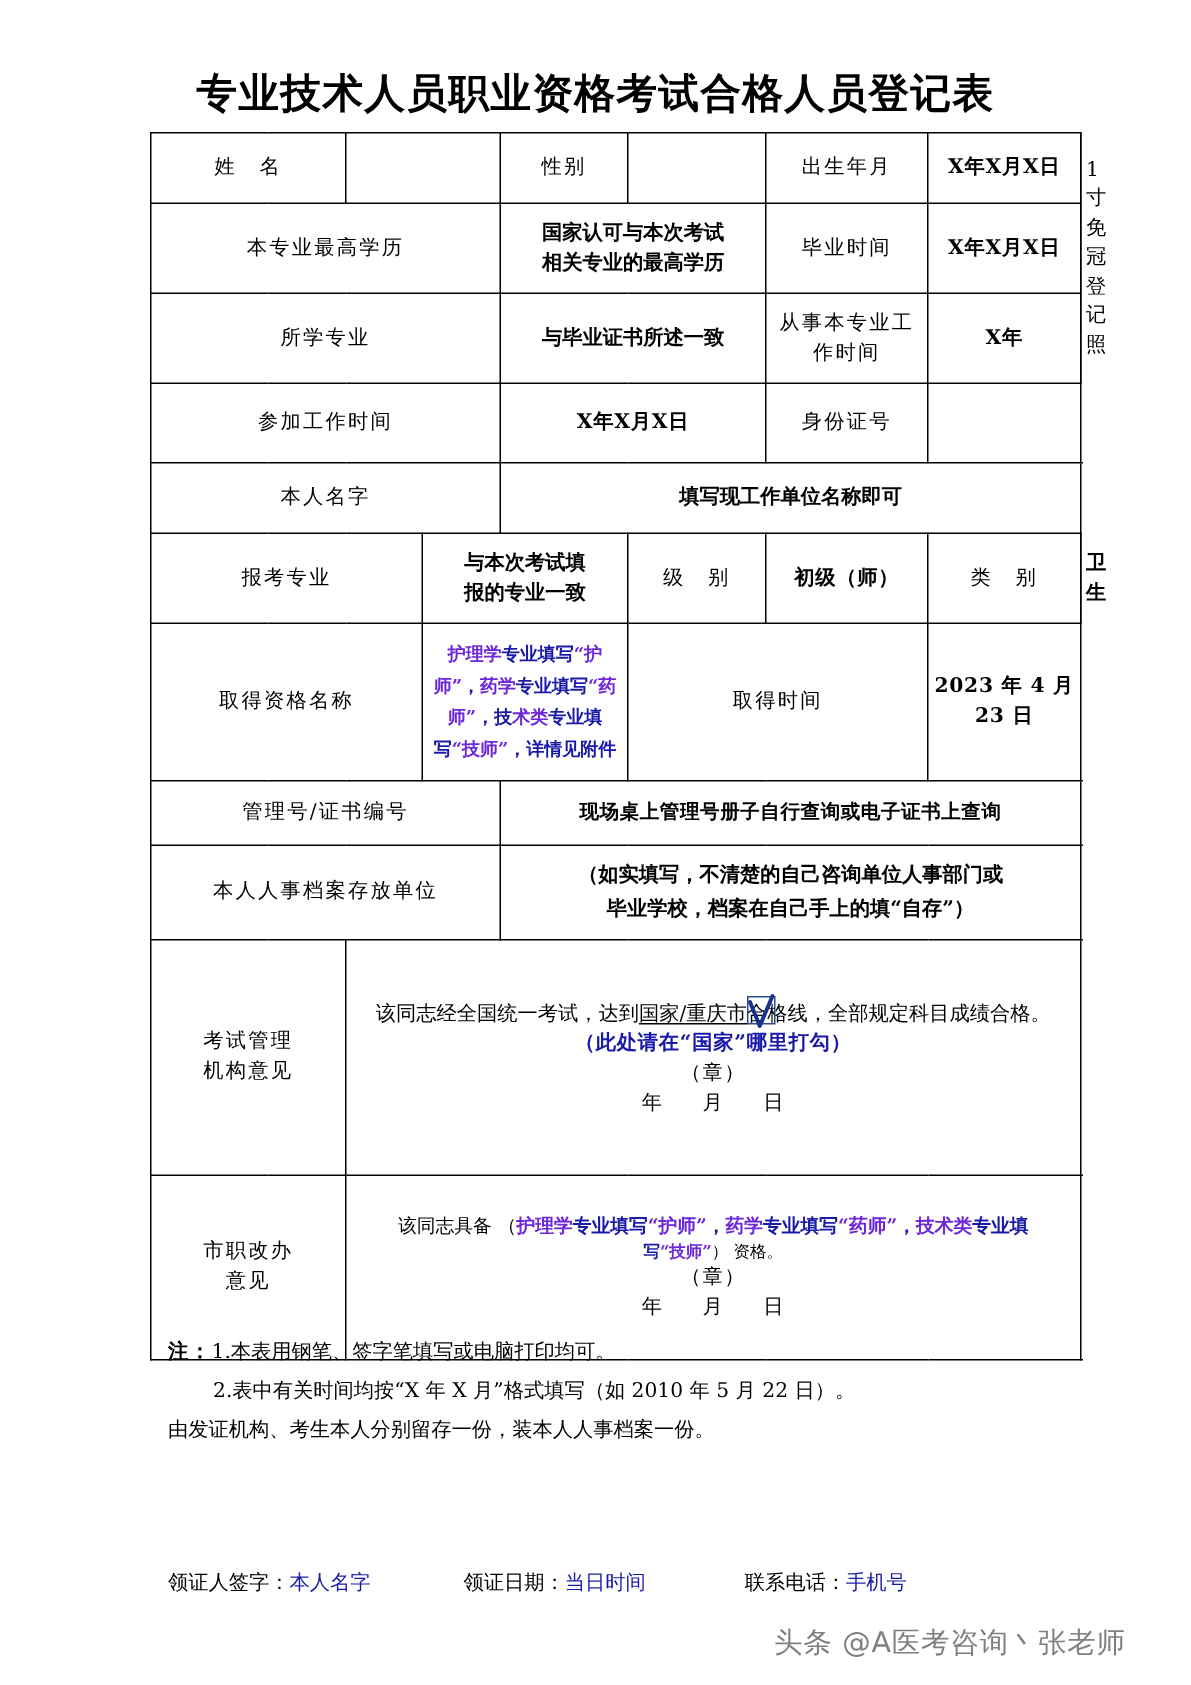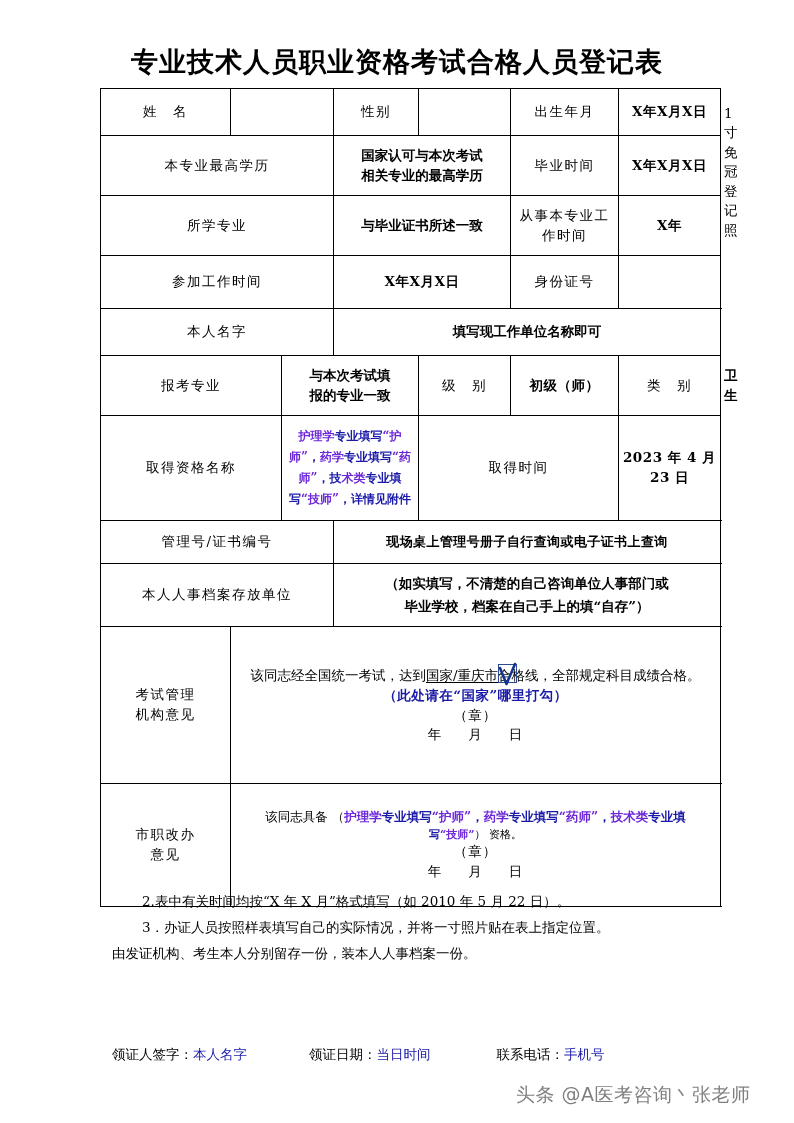--- a/index.html
+++ b/index.html
@@ -300,22 +300,22 @@
         <div class="center-line stamp">（章）</div>
         <div class="center-line date-line">
           <span class="dl-y">年</span><span class="dl-m">月</span><span>日</span>
         </div>
       </td>
     </tr>
   </tbody>
     </table>
 
   <div class="notes">
+    <span class="ind0"><span class="n-head">注：</span><span>1.本表用钢笔、签字笔填写或电脑打印均可。</span></span>
     <span class="ind">2.表中有关时间均按“X 年 X 月”格式填写（如 2010 年 5 月 22 日）。</span>
-    <span class="ind">3．办证人员按照样表填写自己的实际情况，并将一寸照片贴在表上指定位置。</span>
     <span class="ind0">由发证机构、考生本人分别留存一份，装本人人事档案一份。</span>
   </div>
 
   <div class="footer">
     <span class="grp"><span>领证人签字：</span><span class="val">本人名字</span></span><span class="grp g2"><span>领证日期：</span><span class="val">当日时间</span></span><span class="grp g3"><span>联系电话：</span><span class="val">手机号</span></span>
   </div>
 
   <div class="watermark">头条 @A医考咨询丶张老师</div>
 
 </div>

